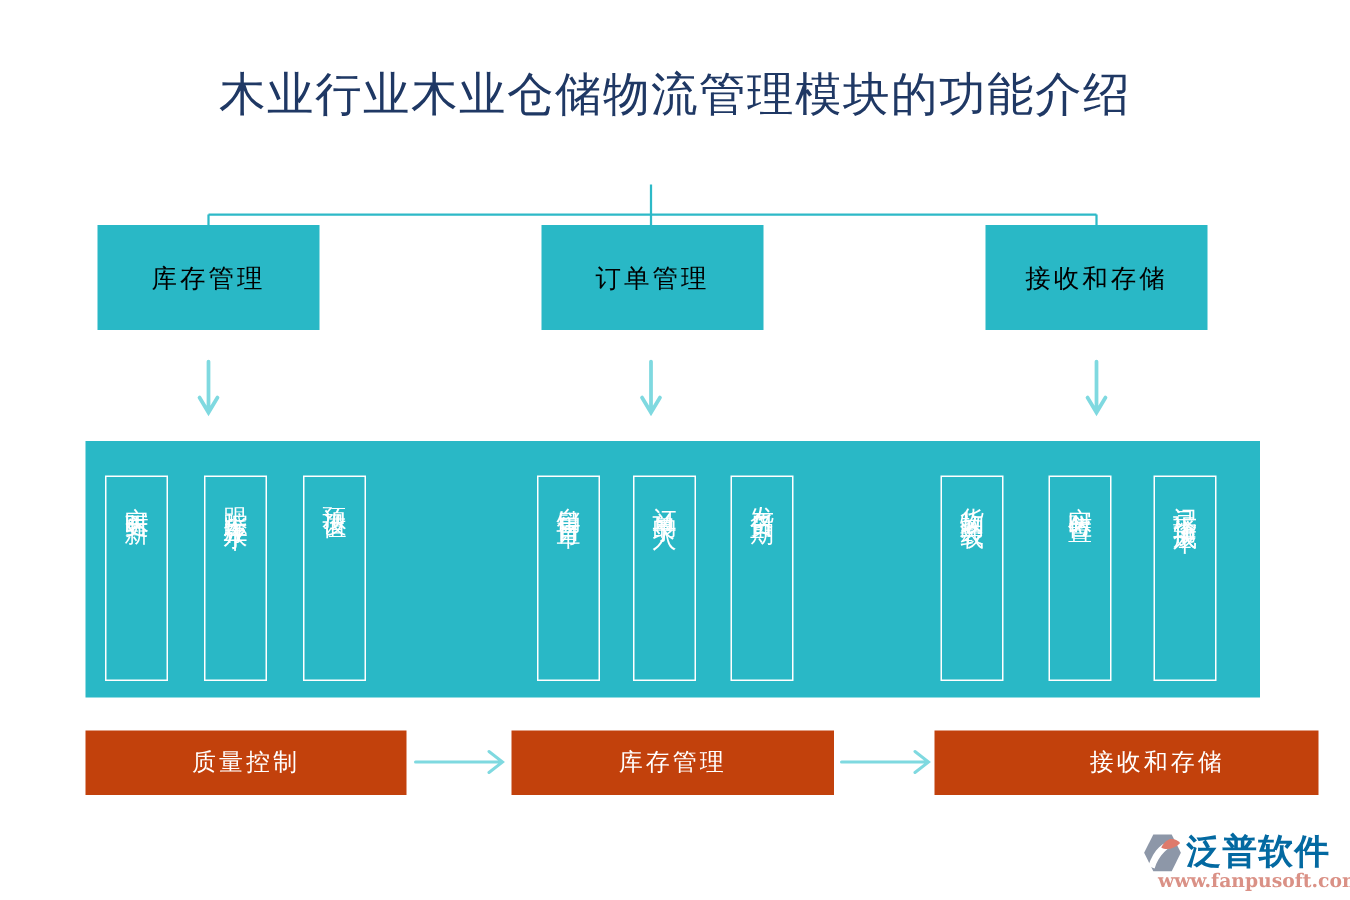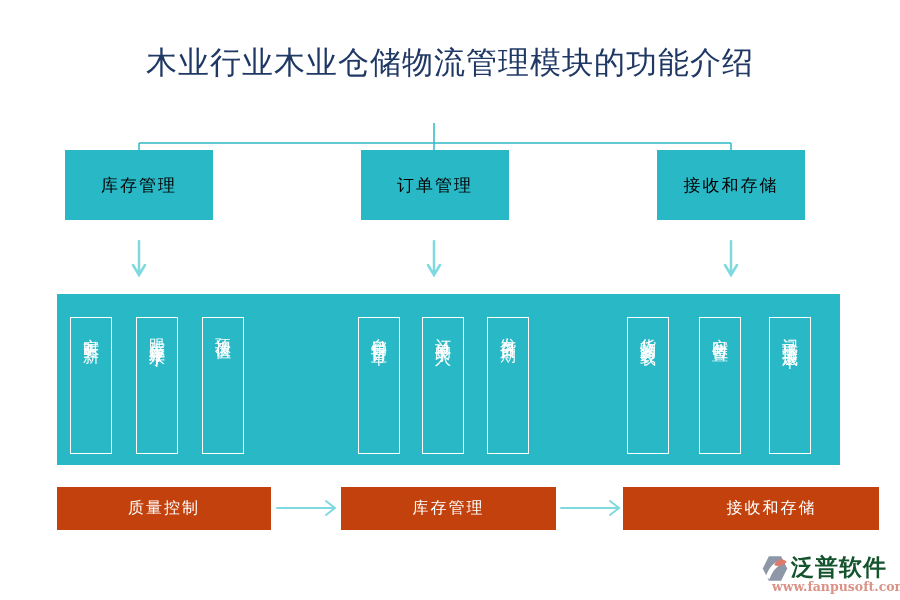--- a/index.html
+++ b/index.html
@@ -39,21 +39,21 @@
     position:absolute;top:487px;height:43px;background:#c2410c;color:#ffffff;
     display:flex;align-items:center;justify-content:center;font-size:16px;letter-spacing:2px;
   }
   .proc.p0{left:57px;width:214px;}
   .proc.p1{left:341px;width:215px;}
   .proc.p2{left:623px;width:215px;padding-left:41px;}
   .logo{position:absolute;left:758px;top:552px;width:140px;height:46px;}
   .logo-icon{position:absolute;left:3px;top:3px;}
   .brand-name{
     position:absolute;left:33px;top:0px;font-size:23px;font-weight:bold;
-    color:#14532d;letter-spacing:1px;white-space:nowrap;
+    color:#0369a1;letter-spacing:1px;white-space:nowrap;
   }
   .brand-url{
     position:absolute;left:14px;top:27px;font-size:12.5px;font-weight:bold;
     color:#da9186;white-space:nowrap;
   }
 </style>
 </head>
 <body>
 
 <div class="canvas">

